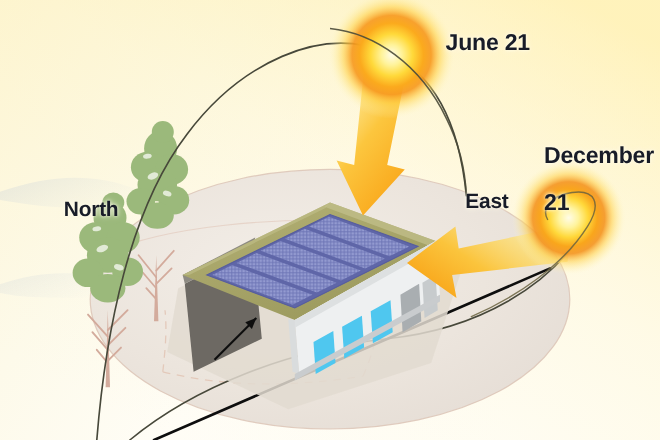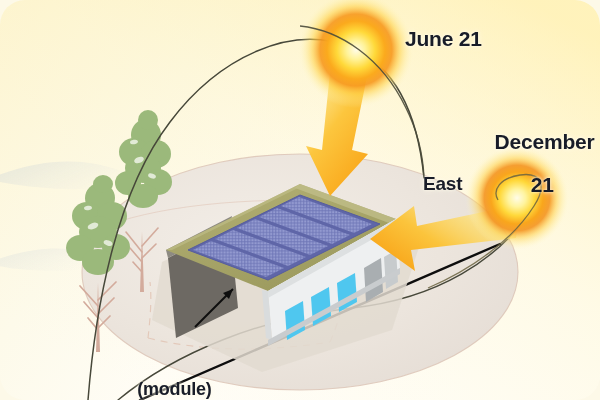--- a/index.html
+++ b/index.html
@@ -2,33 +2,33 @@
 <html><head>
 <meta charset="utf-8">
 <title>Solar Path Diagram</title>
 <style>
   html,body{margin:0;padding:0;}
   body{
     width:600px;height:400px;overflow:hidden;
     font-family:"Liberation Sans","DejaVu Sans",sans-serif;
     background:#fdf9e8;
   }
-  #stage{position:relative;width:600px;height:400px;overflow:hidden;border-radius:25px;}
+  #stage{position:relative;width:600px;height:400px;overflow:hidden;}
   #stage svg{position:absolute;left:0;top:0;}
   .lbl{
     position:absolute;
     color:#181c28;
     font-weight:700;
     line-height:1.02;
     white-space:pre;
     letter-spacing:-0.2px;
     text-shadow:0 0 3px rgba(255,253,235,.95),0 0 6px rgba(255,253,235,.8);
   }
   #lbl-june{left:405px;top:28px;font-size:21px;}
-  #lbl-dec{left:472px;top:110px;font-size:21px;text-align:center;width:118px;}
+  #lbl-dec{left:472px;top:110px;font-size:21px;text-align:left;width:118px;}
   #lbl-east{left:423px;top:174px;font-size:19px;}
   #lbl-north{left:58px;top:181px;font-size:19px;}
   #lbl-solar{left:118px;top:325px;font-size:18px;}
 </style>
 </head>
 <body>
 
 <div id="stage">
 
   <svg width="600" height="400" viewBox="0 0 600 400">
@@ -287,19 +287,19 @@
 
   <div class="lbl" id="lbl-june">June 21</div>
 
   <div class="lbl" id="lbl-dec">
     <span>December</span><br>
     <span>21</span>
   </div>
 
   <div class="lbl" id="lbl-east">East</div>
 
+  <div class="lbl" id="lbl-north">North</div>
 
   <div class="lbl" id="lbl-solar">
     <br>
-    <span>(module)</span>
   </div>
 
 </div>
 
 </body></html>

